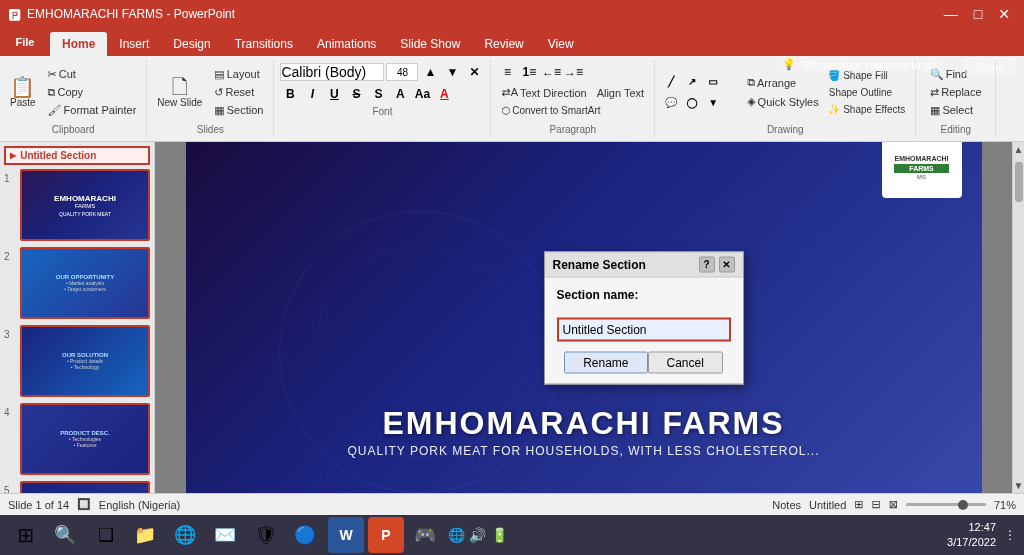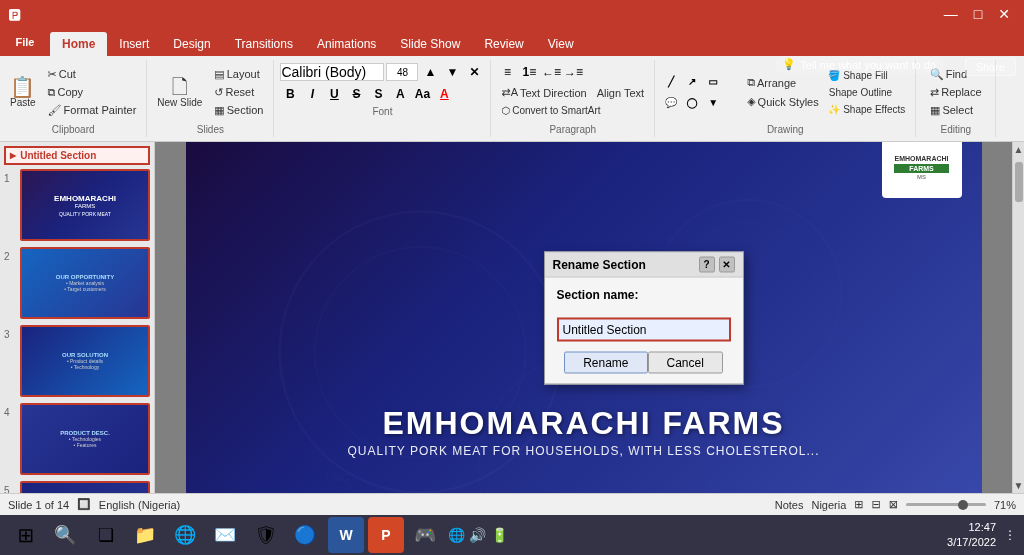--- a/index.html
+++ b/index.html
@@ -481,20 +481,21 @@
     #slide-panel::-webkit-scrollbar { width: 6px; }
     #slide-panel::-webkit-scrollbar-track { background: #e8e8e8; }
     #slide-panel::-webkit-scrollbar-thumb { background: #bbb; border-radius: 3px; }
   </style>
 </head>
 <body>
 
 <div id="title-bar">
   <div id="title-bar-left">
     <span style="font-size:14px;">🅿</span>
+    <span>EMHOMARACHI FARMS - PowerPoint</span>
   </div>
   <div id="title-bar-right">
     <span class="title-btn">—</span>
     <span class="title-btn">□</span>
     <span class="title-btn">✕</span>
   </div>
 </div>
 
 <div id="ribbon-tabs" style="position:relative;">
   <div class="office-logo">File</div>
@@ -789,21 +790,21 @@
     <div class="scroll-arrow">▼</div>
   </div>
 </div>
 
 <div id="status-bar">
   <span>Slide 1 of 14</span>
   <span>🔲</span>
   <span>English (Nigeria)</span>
   <div id="status-right">
     <span>Notes</span>
-    <span>Nigeria</span>
+    <span>Untitled</span>
     <span>⊞</span>
     <span>⊟</span>
     <span>⊠</span>
     <div class="zoom-slider">
       <div class="zoom-thumb"></div>
     </div>
     <span>71%</span>
   </div>
 </div>
 

